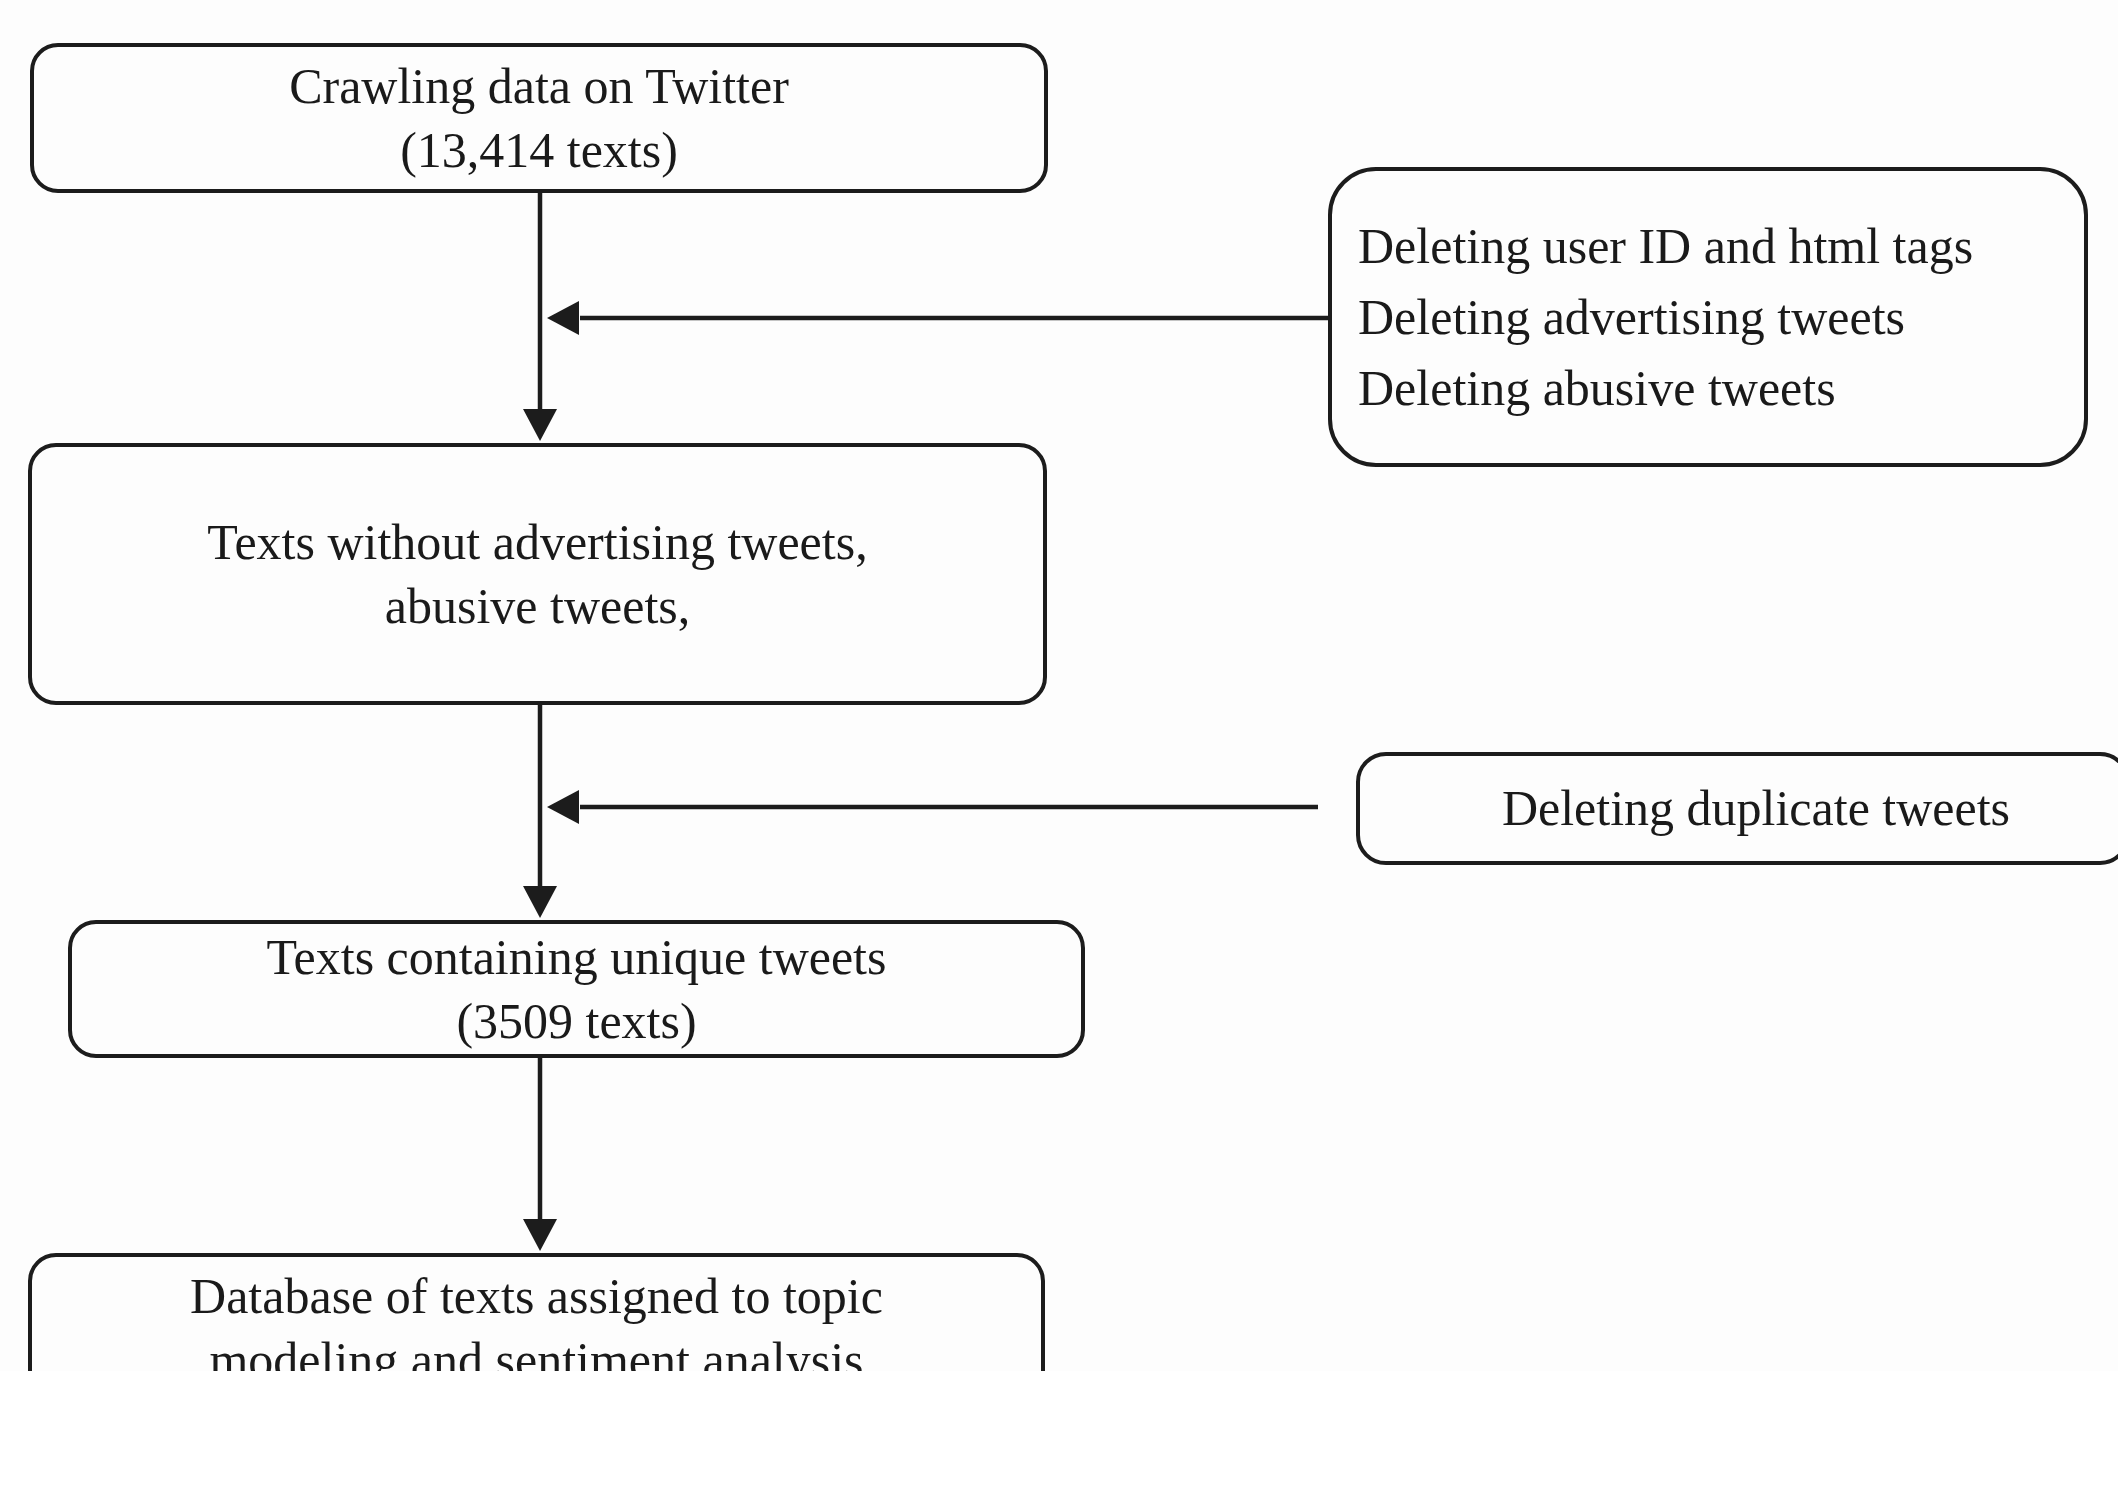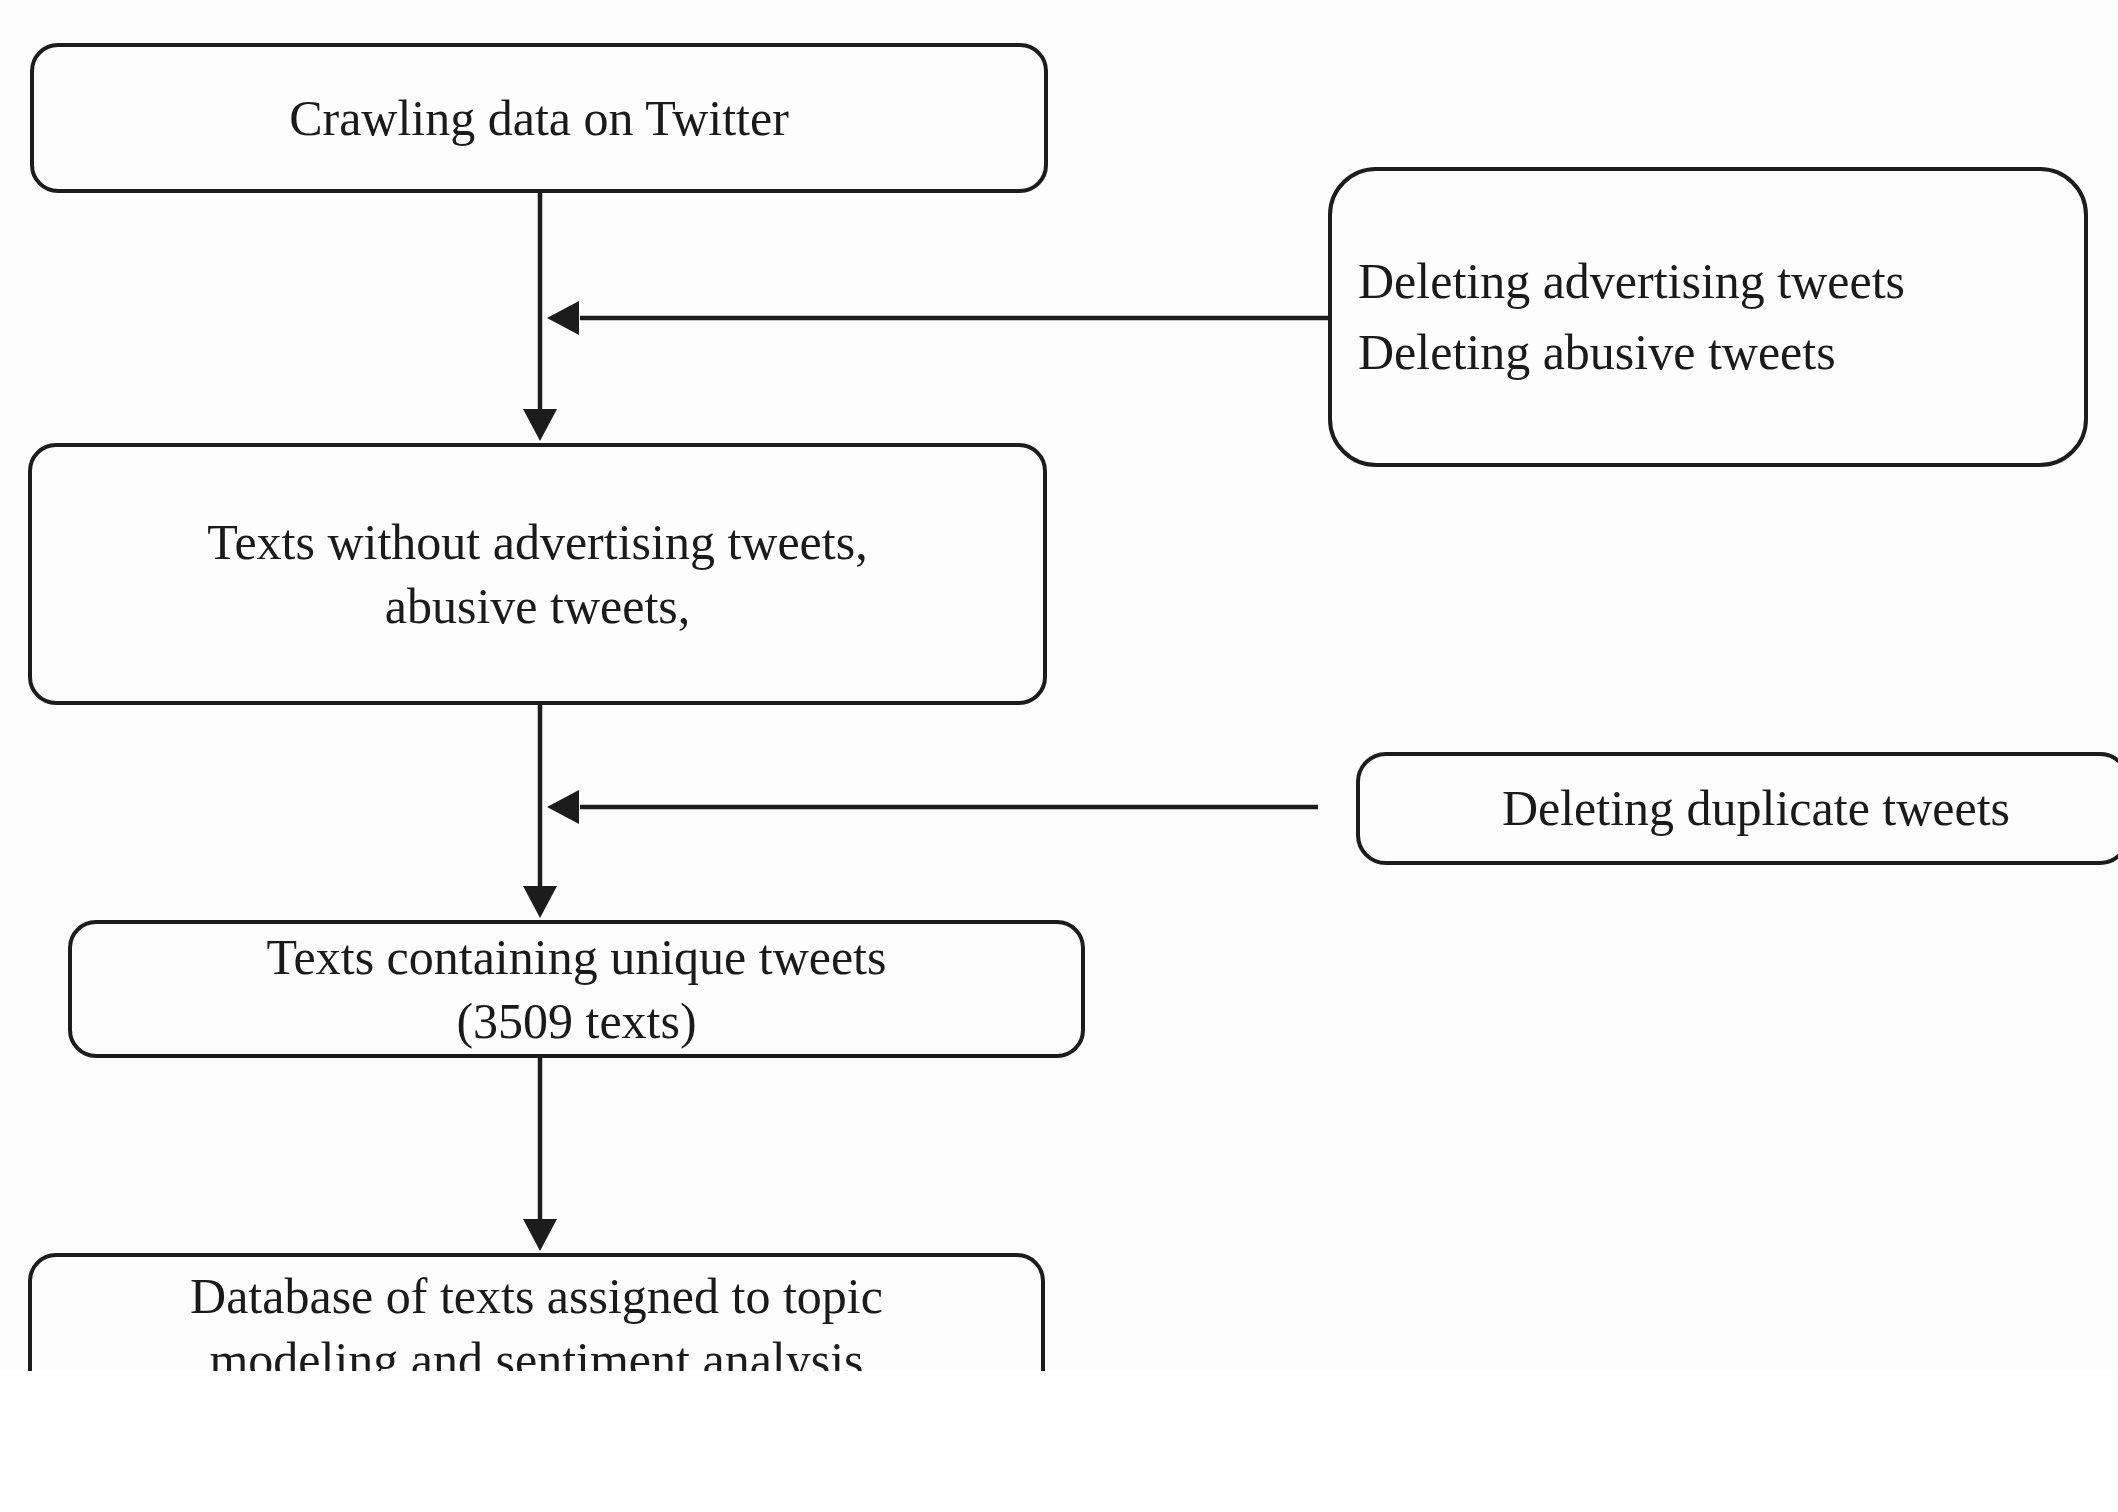--- a/index.html
+++ b/index.html
@@ -98,23 +98,25 @@
     </g>
 
     <g>
       <line x1="540" y1="1058" x2="540" y2="1223"></line>
       <polygon points="540,1251 523,1219 557,1219"></polygon>
     </g>
   </svg>
 
   <div class="node centered" id="node-crawling">
     <div class="line">Crawling data on Twitter</div>
+    <div class="line">(13,414 texts)</div>
   </div>
 
   <div class="node note" id="node-cleaning">
+    <div class="line">Deleting user ID and html tags</div>
     <div class="line">Deleting advertising tweets</div>
     <div class="line">Deleting abusive tweets</div>
   </div>
 
   <div class="node centered" id="node-filtered">
     <div class="line">Texts without advertising tweets,</div>
     <div class="line">abusive tweets,</div>
   </div>
 
   <div class="node note note-small" id="node-dedup">

